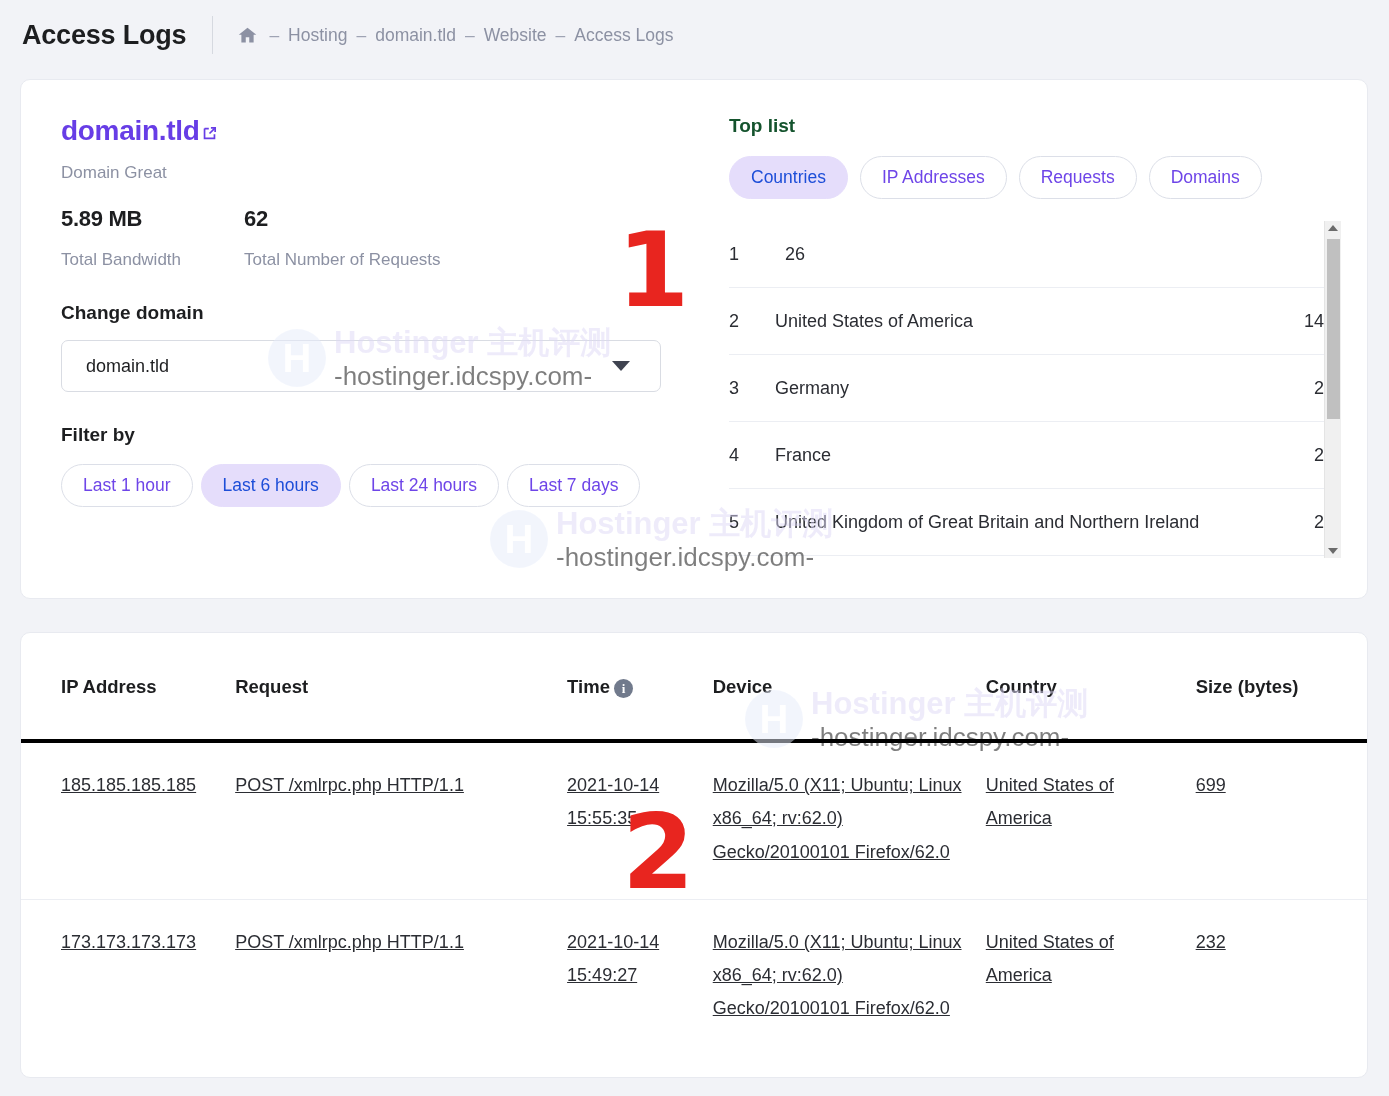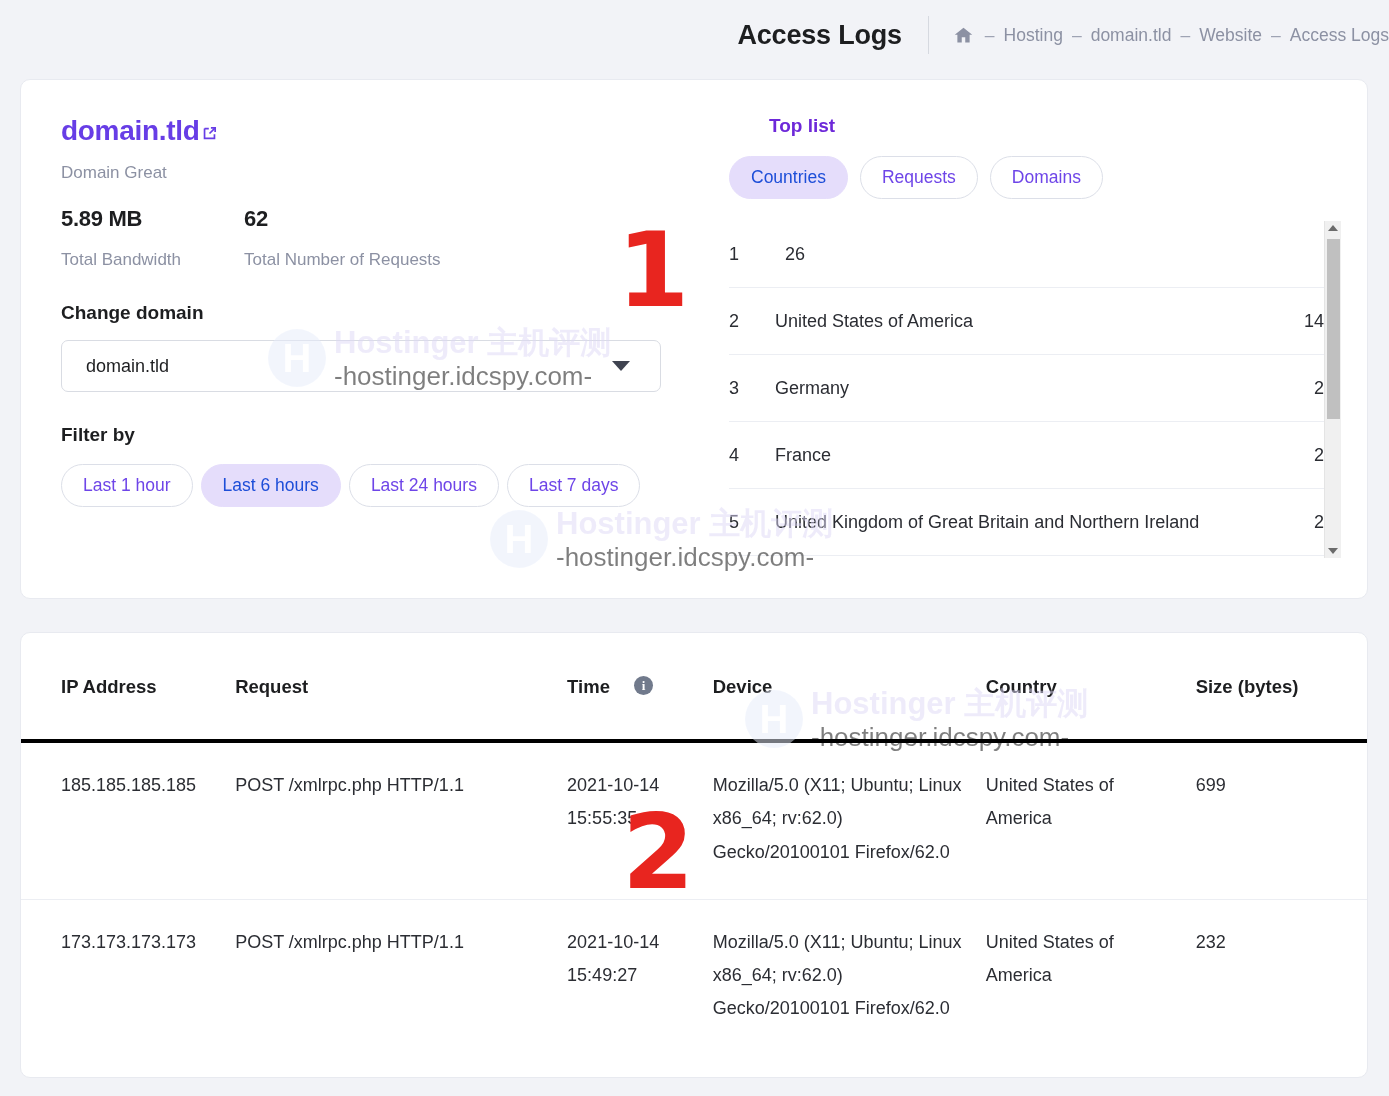--- a/index.html
+++ b/index.html
@@ -14,21 +14,20 @@
     position: relative;
   }
 
   
   .topbar {
     height: 70px;
     display: flex;
     align-items: center;
     padding: 0 0 0 22px;
     background: #f2f3f7;
-    justify-content: flex-end;
   }
   .page-title {
     font-size: 27px;
     font-weight: bold;
     color: #1d1e20;
     letter-spacing: -0.2px;
   }
   .crumb-divider {
     width: 1px;
     height: 38px;
@@ -146,22 +145,21 @@
     background: #e5ddfb;
     border-color: #e5ddfb;
     color: #1d4ed8;
   }
 
   
   .right-col { position: absolute; left: 708px; top: 35px; width: 612px; }
   .toplist-title {
     font-size: 19px;
     font-weight: bold;
-    color: #6d28d9;
-    margin-left: 40px;
+    color: #14532d;
   }
   .toplist-tabs { display: flex; gap: 12px; margin-top: 19px; }
 
   .toplist-body {
     margin-top: 22px;
     display: flex;
     height: 337px;
   }
   .toplist-rows {
     flex: 1;
@@ -226,31 +224,32 @@
     border-bottom: 4px solid #000000;
     vertical-align: top;
   }
   .log-table td {
     font-size: 18px;
     color: #2b2d33;
     padding: 26px 14px 30px 0;
     border-bottom: 1px solid #eceef3;
     vertical-align: top;
     line-height: 1.85;
+    text-decoration: underline;
   }
   .log-table tr:last-child td { border-bottom: none; }
   .col-ip   { width: 200px; padding-left: 40px !important; }
   .col-req  { width: 310px; }
   .col-time { width: 136px; }
   .col-dev  { width: 255px; }
   .col-ctry { width: 196px; }
   .col-size { width: 160px; }
   th.col-ip { padding-left: 40px !important; }
 
-  .th-inner { display: inline-flex; align-items: flex-start; gap: 24px; }
+  .th-inner { display: inline-flex; align-items: flex-end; gap: 4px; }
   .info-icon {
     width: 19px; height: 19px;
     border-radius: 50%;
     background: #717a8c;
     color: #ffffff;
     font-size: 13px;
     font-weight: bold;
     font-family: "Liberation Serif", serif;
     display: inline-flex;
     align-items: center;
@@ -374,20 +373,21 @@
       <div class="pill">Last 24 hours</div>
       <div class="pill">Last 7 days</div>
     </div>
   </div>
 
   <div class="right-col">
     <div class="toplist-title">Top list</div>
 
     <div class="toplist-tabs">
       <div class="pill active">Countries</div>
+      <div class="pill">IP Addresses</div>
       <div class="pill">Requests</div>
       <div class="pill">Domains</div>
     </div>
 
     <div class="toplist-body">
       <div class="toplist-rows">
         <div class="tl-row">
           <span class="tl-rank">1</span>
           <span class="tl-count">26</span>
         </div>

